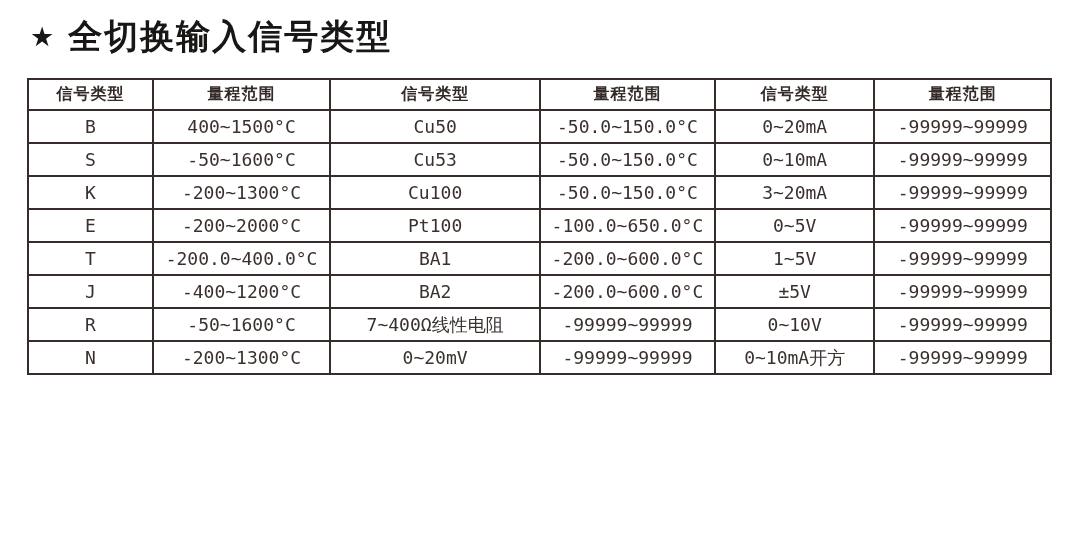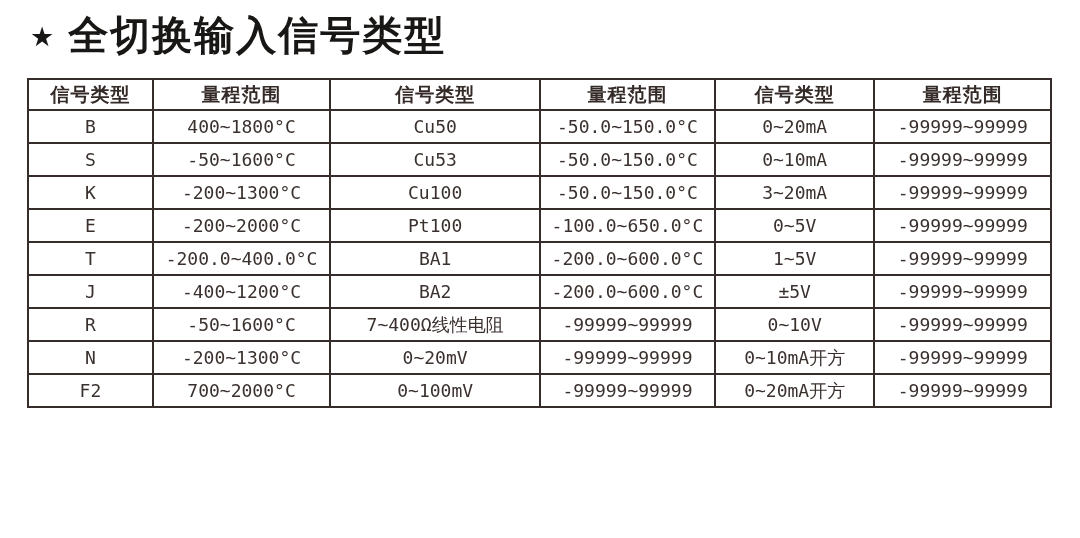--- a/index.html
+++ b/index.html
@@ -3,28 +3,28 @@
 <meta charset="utf-8">
 <style>
   * { margin:0; padding:0; box-sizing:border-box; }
   html,body { width:1080px; height:538px; background:#ffffff; overflow:hidden;
     font-family:"DejaVu Sans","Liberation Sans",sans-serif; color:#39302d; }
   .page { position:relative; width:1080px; height:538px; background:#ffffff; }
 
   .title-row { position:absolute; left:30px; top:16px; height:40px;
     display:flex; align-items:center; color:#191715; }
   .star { font-size:27px; line-height:1; margin-right:14px; }
-  .title-text { font-size:40px; font-weight:bold; letter-spacing:2px; line-height:1;font-family:Liberation Serif, serif; }
+  .title-text { font-size:34px; font-weight:bold; letter-spacing:2px; line-height:1; }
 
   table.signal-table { position:absolute; left:27px; top:78px; width:1025px;
     border-collapse:collapse; table-layout:fixed; }
   .signal-table th, .signal-table td {
     border:2px solid #362d2a; text-align:center; vertical-align:middle;
     padding:0 2px; overflow:hidden; white-space:nowrap; }
-  .signal-table th { height:31px; font-size:19px; font-weight:600;
+  .signal-table th { height:31px; font-size:16px; font-weight:600;
     letter-spacing:1px; color:#342b28; }
   .signal-table td { height:33px; font-size:18px; color:#3a312e;
     font-family:"DejaVu Sans Mono","Liberation Mono","DejaVu Sans",monospace; }
 
   col.c1 { width:12.2%; }
   col.c2 { width:17.35%; }
   col.c3 { width:20.5%; }
   col.c4 { width:17.1%; }
   col.c5 { width:15.6%; }
   col.c6 { width:17.25%; }
@@ -54,21 +54,21 @@
           <th>量程范围</th>
           <th>信号类型</th>
           <th>量程范围</th>
           <th>信号类型</th>
           <th>量程范围</th>
         </tr>
     </thead>
     <tbody id="table-body">
         <tr>
           <td>B</td>
-          <td>400~1800°C</td>
+          <td>400~1500°C</td>
           <td>Cu50</td>
           <td>-50.0~150.0°C</td>
           <td>0~20mA</td>
           <td>-99999~99999</td>
         </tr>
         <tr>
           <td>S</td>
           <td>-50~1600°C</td>
           <td>Cu53</td>
           <td>-50.0~150.0°C</td>
@@ -116,24 +116,16 @@
           <td>-99999~99999</td>
         </tr>
         <tr>
           <td>N</td>
           <td>-200~1300°C</td>
           <td>0~20mV</td>
           <td>-99999~99999</td>
           <td>0~10mA开方</td>
           <td>-99999~99999</td>
         </tr>
-        <tr>
-          <td>F2</td>
-          <td>700~2000°C</td>
-          <td>0~100mV</td>
-          <td>-99999~99999</td>
-          <td>0~20mA开方</td>
-          <td>-99999~99999</td>
-        </tr>
       </tbody>
   </table>
 
 </div>
 
 </body></html>

